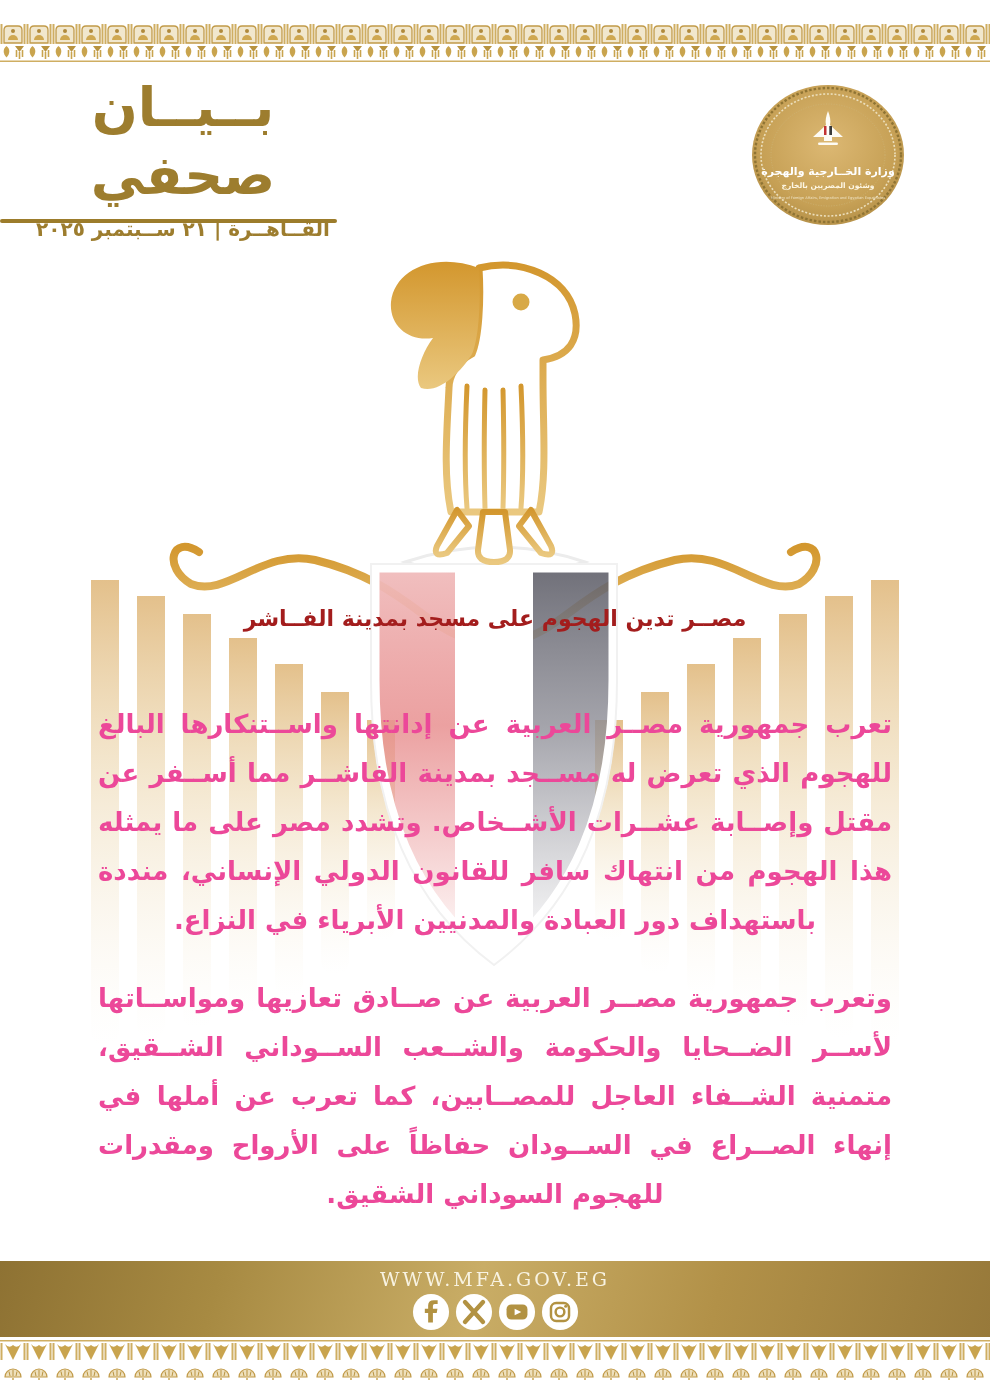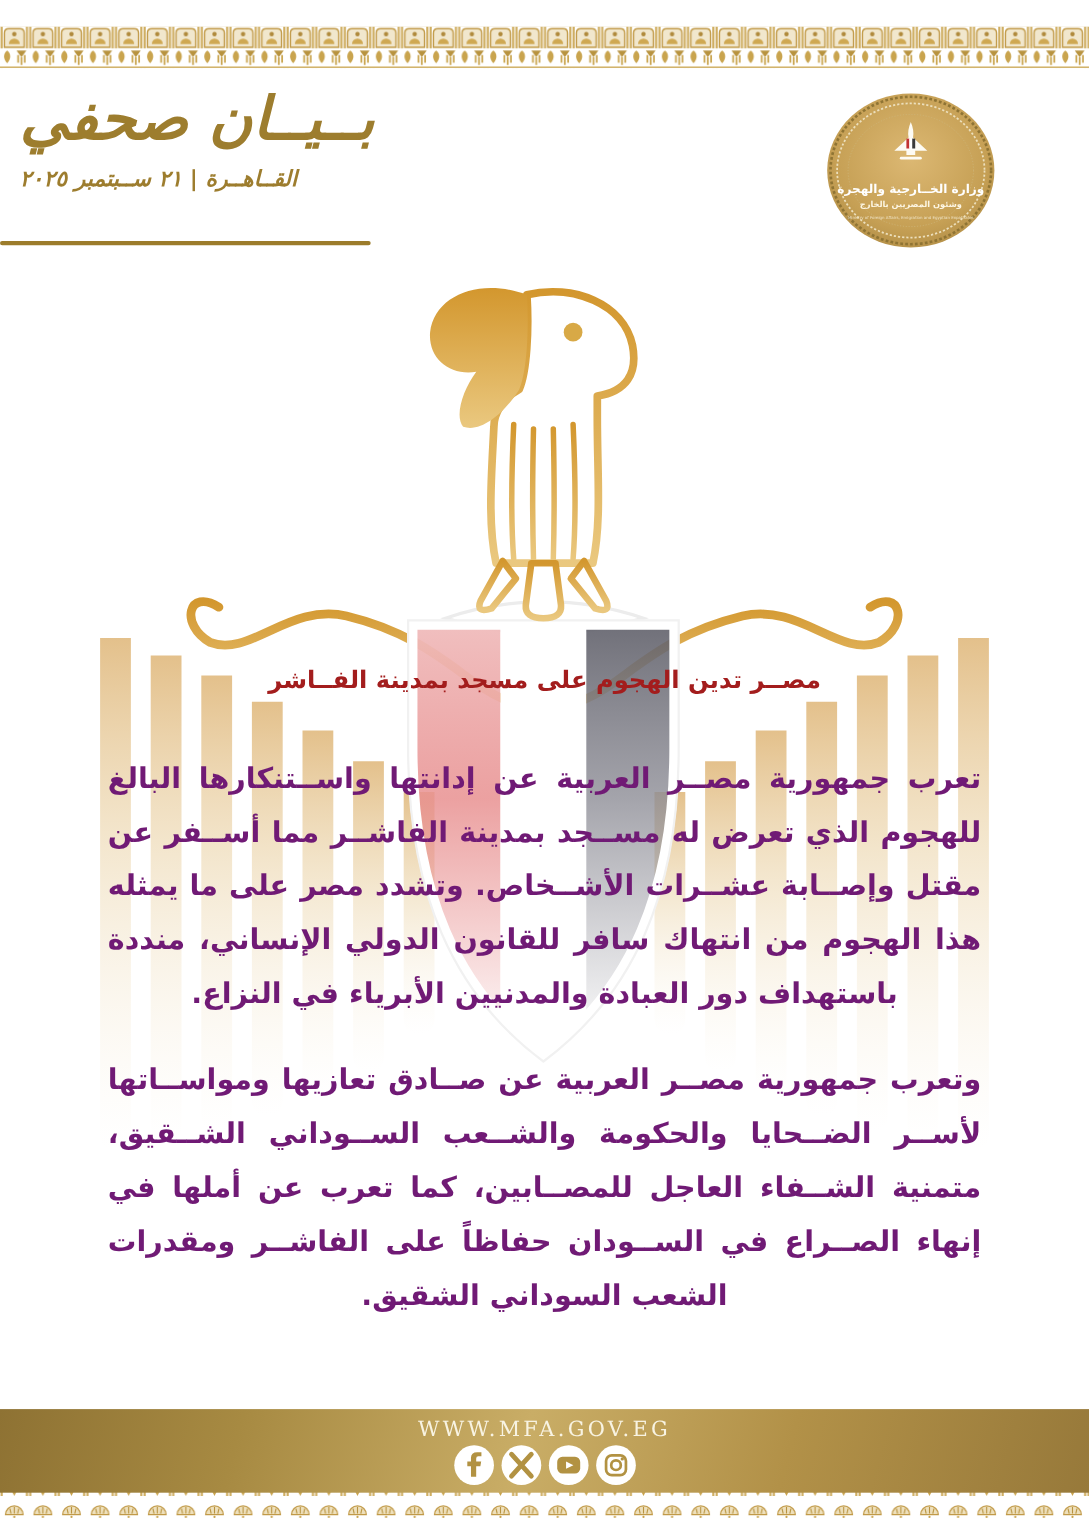--- a/index.html
+++ b/index.html
@@ -4,46 +4,46 @@
 <style>
   html,body{margin:0;padding:0;background:#e8e8e8;}
   .page{
     position:relative;width:990px;height:1400px;margin:0 auto;background:#fff;
     overflow:hidden;font-family:"DejaVu Sans",sans-serif;
   }
   .frieze{position:absolute;left:0;width:990px;display:block;}
   .frieze-top{top:24px;height:38px;}
   .frieze-bottom{top:1340px;height:40px;}
   .header-block{
-    position:absolute;top:74px;left:18px;width:330px;text-align:left;
-    direction:rtl;color:#9d7d2e;z-index:4;font-style:italic;
+    position:absolute;top:74px;left:18px;width:330px;text-align:center;
+    direction:rtl;color:#9d7d2e;z-index:4;
   }
   .header-title{font-size:54px;font-weight:bold;line-height:1.25;letter-spacing:0;}
   .header-date{font-size:20px;font-weight:bold;margin-top:8px;}
   .header-rule{
     position:absolute;top:219px;left:0;width:337px;height:4px;
     background:#9c7c2b;border-radius:2px;z-index:4;
   }
   .seal{position:absolute;left:750px;top:83px;width:156px;height:144px;z-index:4;}
   .eagle{position:absolute;left:75px;top:250px;width:840px;height:800px;z-index:1;}
   .headline{
     position:absolute;top:606px;left:0;width:990px;text-align:center;direction:rtl;
     font-size:22px;font-weight:bold;color:#a31d1d;z-index:3;
   }
   .body-text{
-    position:absolute;top:684px;left:98px;width:794px;direction:rtl;z-index:3;
+    position:absolute;top:700px;left:98px;width:794px;direction:rtl;z-index:3;
     text-align:justify;text-align-last:center;font-size:26px;font-weight:bold;
-    color:#701a75;line-height:1.88;
+    color:#ec4899;line-height:1.88;
   }
   .body-text p{margin:0;}
   .body-text p + p{margin-top:30px;}
   .footer-bar{
     position:absolute;top:1261px;left:0;width:990px;height:76px;z-index:2;
     background:linear-gradient(105deg,#8e7233 0%,#a78a42 22%,#c9ad66 48%,#b29148 72%,#97793a 100%);
-    display:flex;flex-direction:column;align-items:center;justify-content:center;gap:3px;margin-top:20px;
+    display:flex;flex-direction:column;align-items:center;justify-content:center;gap:3px;
   }
   .footer-url{
     color:#f8f3e2;font-family:"DejaVu Serif",serif;font-size:19px;
     letter-spacing:3px;font-weight:normal;
   }
   .social-row{display:flex;gap:5px;align-items:center;}
   .social-row svg{width:38px;height:38px;display:block;cursor:pointer;}
 </style>
 </head>
 <body>
@@ -155,21 +155,21 @@
       <path d="M 382,260 L 362,296 Q 357,308 372,303 L 394,276 Z" fill="#ffffff" stroke="url(#gold)" stroke-width="6" stroke-linejoin="round"></path>
       <path d="M 456,260 L 476,296 Q 481,308 466,303 L 444,276 Z" fill="#ffffff" stroke="url(#gold)" stroke-width="6" stroke-linejoin="round"></path>
       <path d="M 408,262 L 403,300 Q 402,312 419,312 Q 436,312 435,300 L 430,262 Z" fill="#ffffff" stroke="url(#gold)" stroke-width="6" stroke-linejoin="round"></path>
     </g>
   </svg>
 
   <div class="headline">مصــر تدين الهجوم على مسجد بمدينة الفــاشر</div>
 
   <div class="body-text">
     <p>تعرب جمهورية مصــر العربية عن إدانتها واســتنكارها البالغ للهجوم الذي تعرض له مســجد بمدينة الفاشــر مما أســفر عن مقتل وإصــابة عشــرات الأشــخاص. وتشدد مصر على ما يمثله هذا الهجوم من انتهاك سافر للقانون الدولي الإنساني، منددة باستهداف دور العبادة والمدنيين الأبرياء في النزاع.</p>
-    <p>وتعرب جمهورية مصــر العربية عن صــادق تعازيها ومواســاتها لأســر الضــحايا والحكومة والشــعب الســوداني الشــقيق، متمنية الشــفاء العاجل للمصــابين، كما تعرب عن أملها في إنهاء الصــراع في الســودان حفاظاً على الفاشــر ومقدرات الشعب السوداني الشقيق.</p>
+    <p>وتعرب جمهورية مصــر العربية عن صــادق تعازيها ومواســاتها لأســر الضــحايا والحكومة والشــعب الســوداني الشــقيق، متمنية الشــفاء العاجل للمصــابين، كما تعرب عن أملها في إنهاء الصــراع في الســودان حفاظاً على الأرواح ومقدرات للهجوم السوداني الشقيق.</p>
   </div>
 
   <div class="footer-bar">
     <div class="footer-url">WWW.MFA.GOV.EG</div>
     <div class="social-row">
       <svg viewBox="0 0 40 40">
         <circle cx="20" cy="20" r="19" fill="#ffffff"></circle>
         <path d="M 22,31 L 22,21 L 26,21 L 26.8,16.5 L 22,16.5 L 22,13.5 Q 22,11.5 24,11.5 L 27,11.5 L 27,7.5 L 23,7.5 Q 17,7.5 17,13 L 17,16.5 L 13.5,16.5 L 13.5,21 L 17,21 L 17,31 Z" fill="#b29242"></path>
       </svg>
       <svg viewBox="0 0 40 40">

